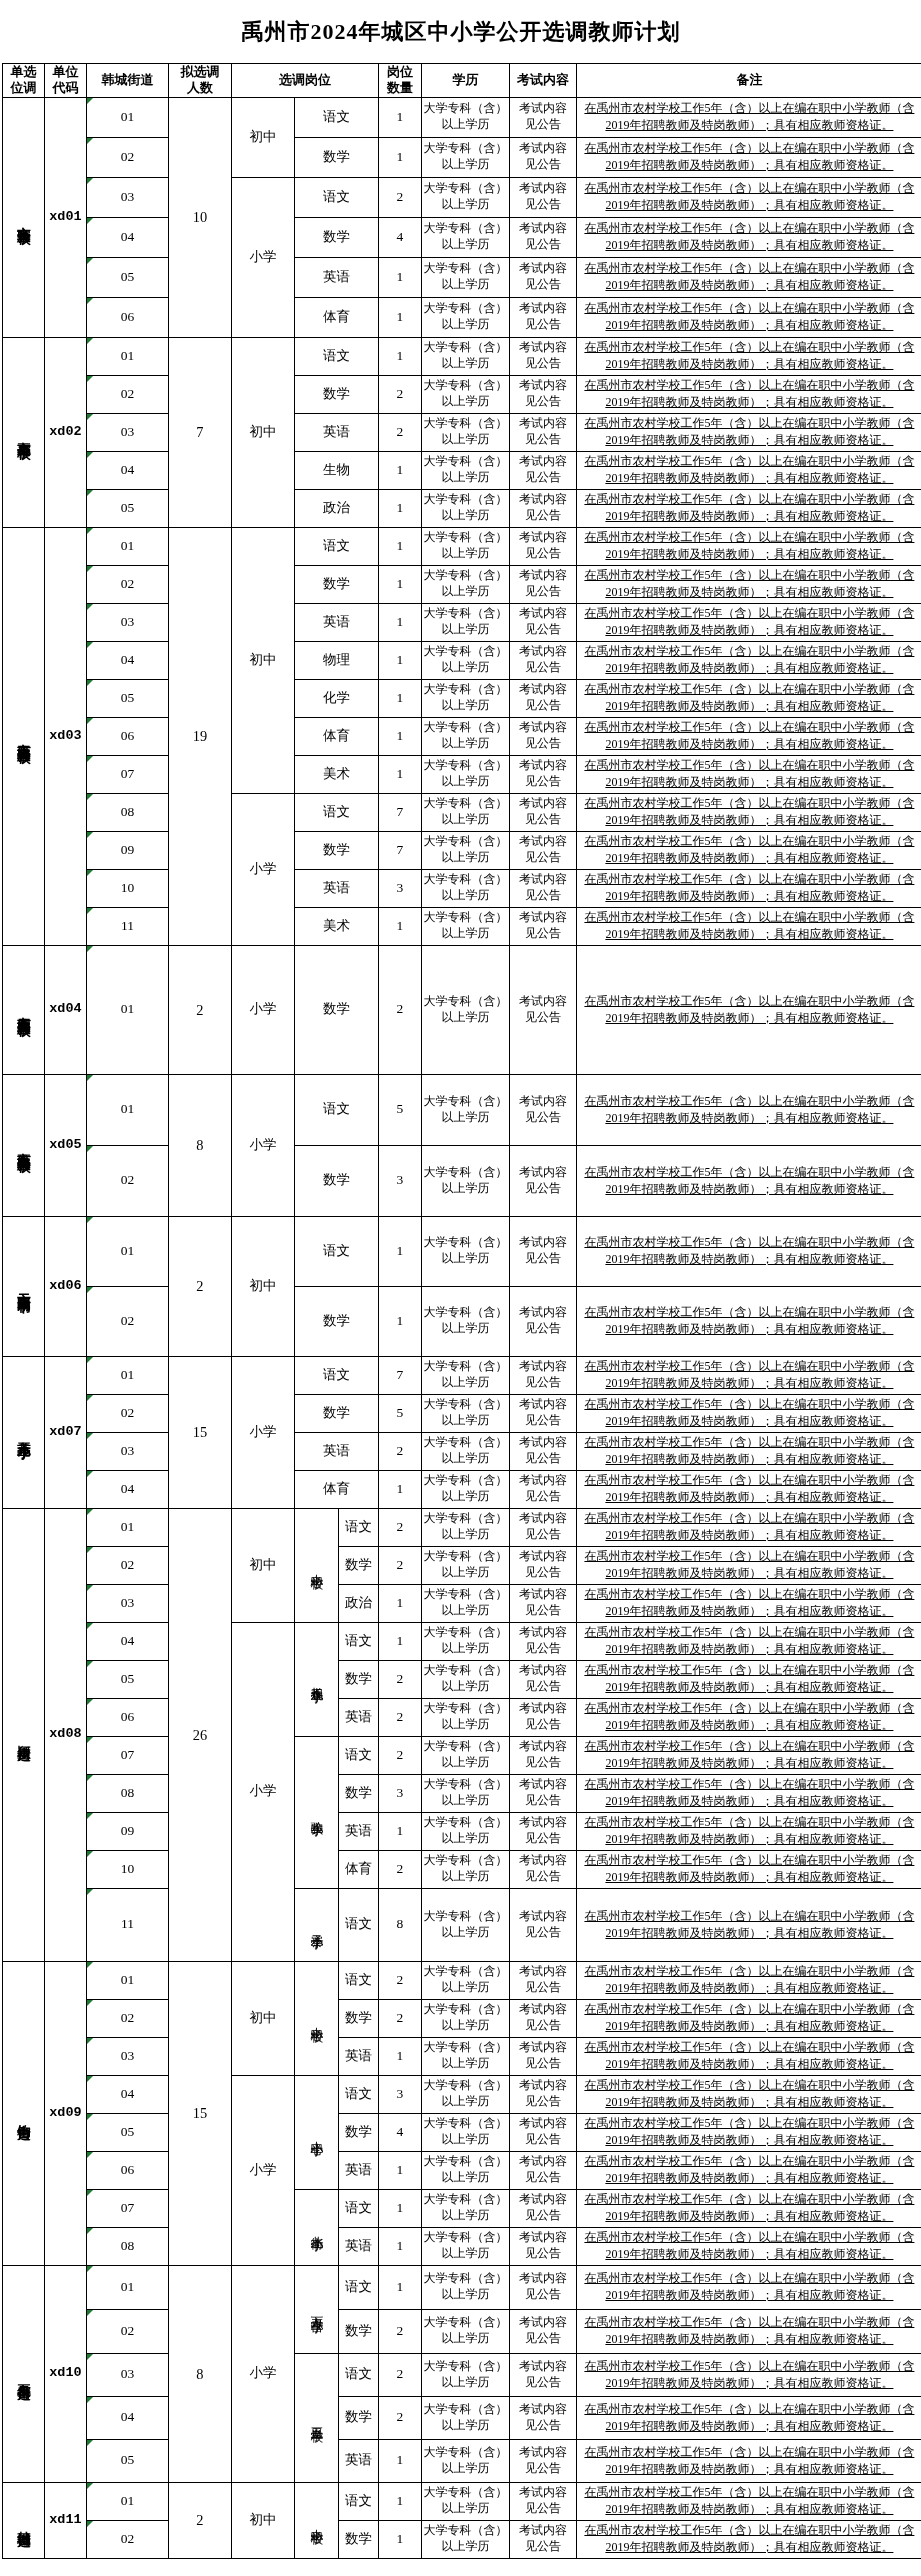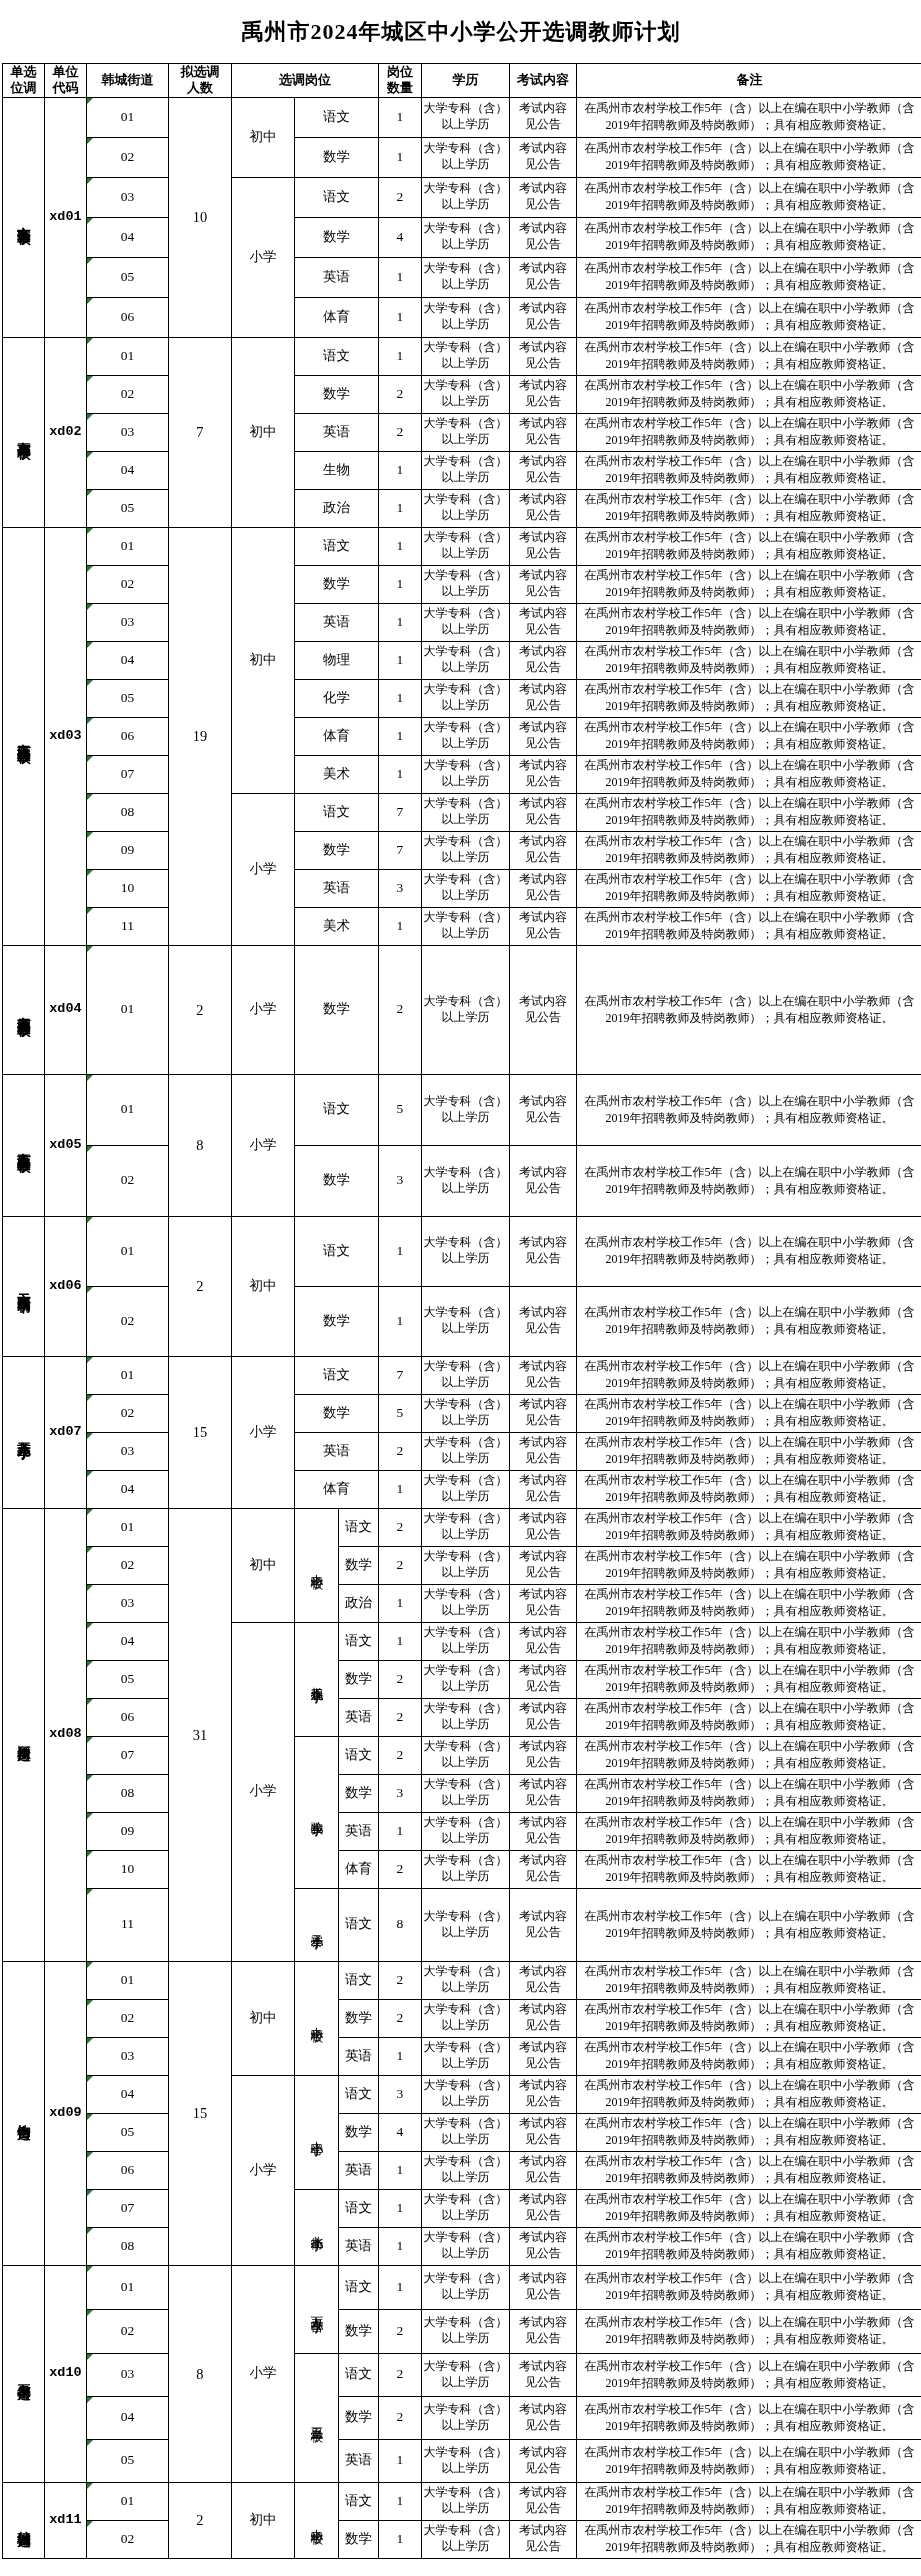--- a/index.html
+++ b/index.html
@@ -17,21 +17,21 @@
   .vtext{ writing-mode:vertical-rl; text-orientation:upright; display:inline-block;
           line-height:1.05; letter-spacing:1px; }
   td.unitname{ font-weight:bold; }
   td.unitcode{ font-family:"Liberation Mono","DejaVu Sans Mono",monospace;
                font-weight:bold; font-size:13.5px; }
   td.postcode{ position:relative; font-size:13.5px; }
   td.postcode::before{ content:""; position:absolute; top:0; left:0; width:0; height:0;
                border-top:6.7px solid var(--green); border-right:6.7px solid transparent; }
   td.planned{ font-size:14.4px; }
   td.small{ font-size:12px; white-space:pre-line; line-height:1.3; }
-  td.note{ font-size:12px; white-space:normal; padding:0 4.8px; line-height:1.4; }
+  td.note{ font-size:12px; white-space:normal; padding:0 4.8px; line-height:1.4;text-decoration:underline; }
   td.school{ font-size:12.5px; }
 </style>
 </head>
 <body>
 
 <div class="page">
   <div class="title">禹州市2024年城区中小学公开选调教师计划</div>
   <table class="plan">
     <colgroup>
       <col style="width:42px">
@@ -401,21 +401,21 @@
           <td class="small degree">大学专科（含）
 以上学历</td>
           <td class="small exam">考试内容
 见公告</td>
           <td class="note">在禹州市农村学校工作5年（含）以上在编在职中小学教师（含2019年招聘教师及特岗教师）；具有相应教师资格证。</td>
         </tr>
         <tr style="height: 38px;">
           <td class="unitname" rowspan="11"><span class="vtext">颍川街道</span></td>
           <td class="unitcode" rowspan="11">xd08</td>
           <td class="postcode">01</td>
-          <td class="planned" rowspan="11">31</td>
+          <td class="planned" rowspan="11">26</td>
           <td class="level" rowspan="3">初中</td>
           <td class="school" rowspan="3"><span class="vtext">中心学校</span></td>
           <td class="subject" colspan="1">语文</td>
           <td class="count">2</td>
           <td class="small degree">大学专科（含）
 以上学历</td>
           <td class="small exam">考试内容
 见公告</td>
           <td class="note">在禹州市农村学校工作5年（含）以上在编在职中小学教师（含2019年招聘教师及特岗教师）；具有相应教师资格证。</td>
         </tr>

